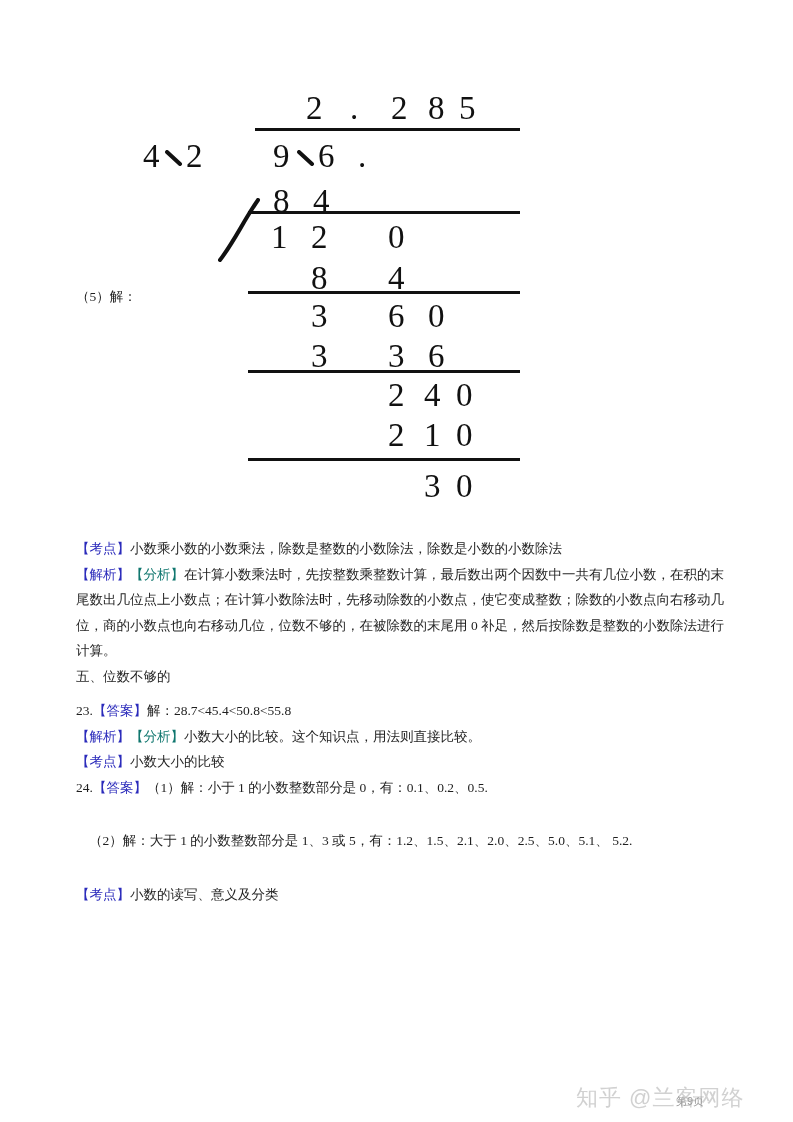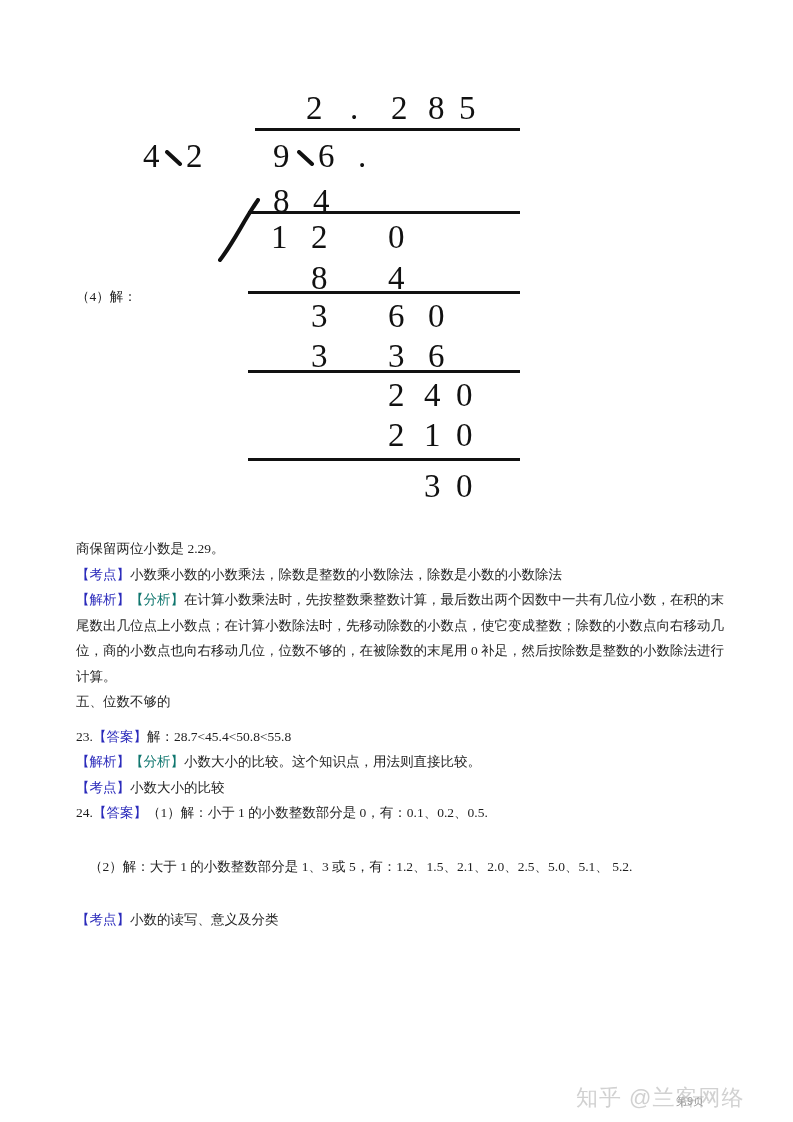--- a/index.html
+++ b/index.html
@@ -178,25 +178,24 @@
 
     <span class="dv-digit" style="left:388px; top:341px;">2</span>
     <span class="dv-digit" style="left:424px; top:341px;">1</span>
     <span class="dv-digit" style="left:456px; top:341px;">0</span>
     <div class="dv-rule" style="left:248px; top:380px; width:272px;"></div>
 
     <span class="dv-digit" style="left:424px; top:392px;">3</span>
     <span class="dv-digit" style="left:456px; top:392px;">0</span>
   </div>
 
-  <div style="position:absolute; left:76px; top:288px; font-size:13.5px; color:#1f1f1f;">（4）解：</div>
+  <div style="position:absolute; left:76px; top:288px; font-size:13.5px; color:#1f1f1f;">（5）解：</div>
 
   <div class="body-text">
 
-    <div class="ln para">商保留两位小数是 2.29。</div>
 
     <div class="ln para"><span class="tag">【考点】</span><span>小数乘小数的小数乘法，除数是整数的小数除法，除数是小数的小数除法</span></div>
 
     <div class="ln para justify"><span class="tag">【解析】</span><span class="tag-dark">【分析】</span><span>在计算小数乘法时，先按整数乘整数计算，最后数出两个因数中一共有几位小数，在积的末尾数出几位点上小数点；在计算小数除法时，先移动除数的小数点，使它变成整数；除数的小数点向右移动几位，商的小数点也向右移动几位，位数不够的，在被除数的末尾用 0 补足，然后按除数是整数的小数除法进行计算。</span></div>
 
     <div class="ln para">五、位数不够的</div>
 
     <div class="spacer-sm"></div>
 
     <div class="ln para"><span>23.</span><span class="tag">【答案】</span><span>解：</span><span>28.7&lt;45.4&lt;50.8&lt;55.8</span></div>

